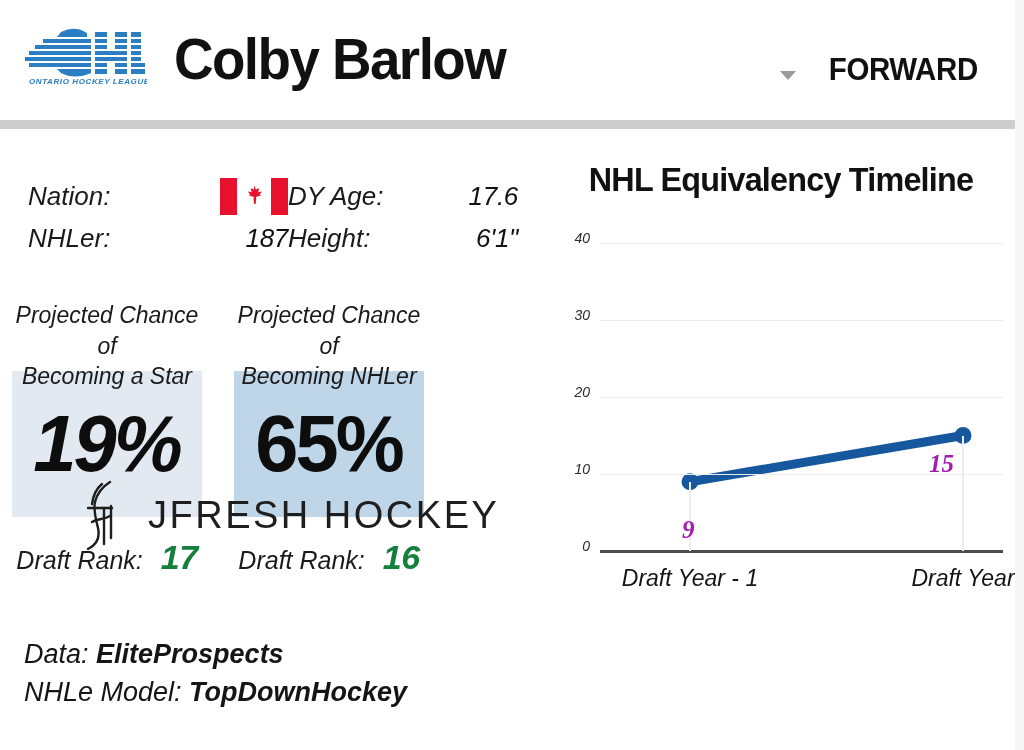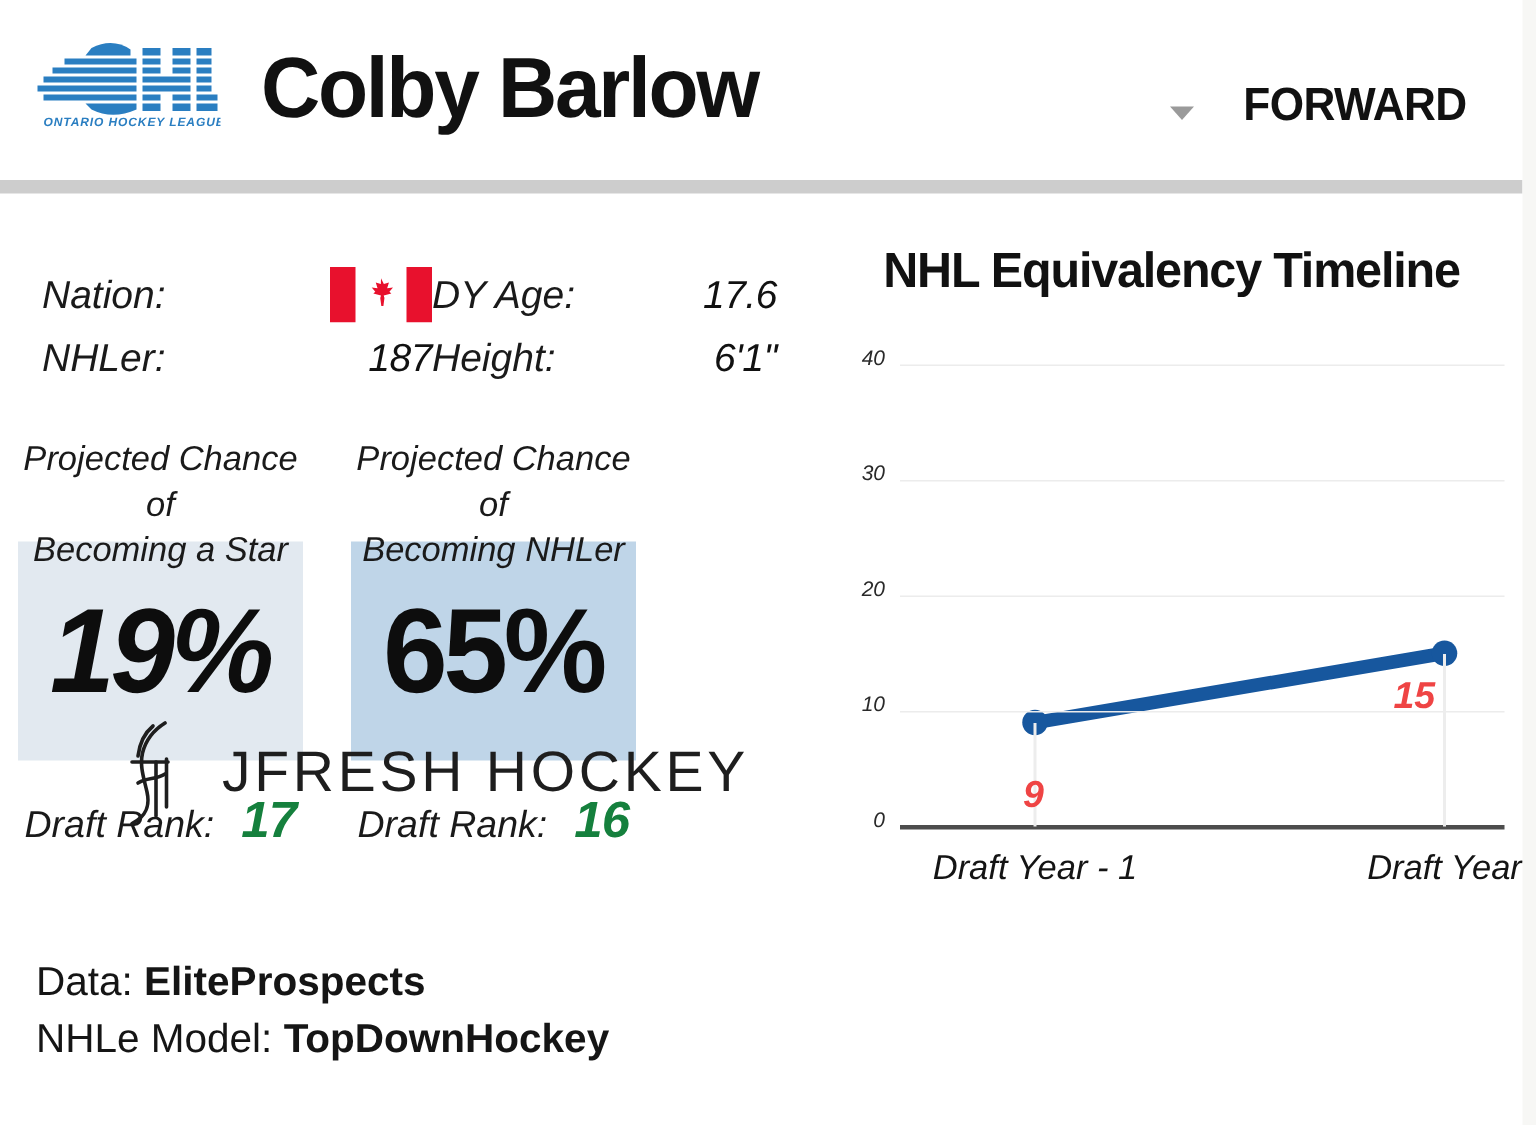--- a/index.html
+++ b/index.html
@@ -84,21 +84,21 @@
     font-family: "Liberation Sans Narrow", "Liberation Sans", sans-serif;
     letter-spacing: -0.3px;
   }
   .flag-cell { display: flex; justify-content: flex-end; }
   .flag {
     width: 68px; height: 37px;
     display: block;
   }
 
   .panels {
-    position: absolute; left: 12px; top: 133px;
+    position: absolute; left: 12px; top: 143px;
     width: 412px;
     display: flex; gap: 32px;
   }
   .panel { width: 240px; }
   .panel-title {
     font-size: 23px; font-style: italic; font-weight: 400;
     line-height: 1.33; text-align: center; color: #1a1a1a;
     font-family: "Liberation Sans Narrow", "Liberation Sans", sans-serif;
     height: 62px;
   }
@@ -120,21 +120,21 @@
     font-size: 25px; font-style: italic; color: #1a1a1a;
     font-family: "Liberation Sans Narrow", "Liberation Sans", sans-serif;
   }
   .rank-value {
     font-size: 34px; font-weight: 700; font-style: italic; color: #15803d;
     font-family: "Liberation Sans Narrow", "Liberation Sans", sans-serif;
     letter-spacing: -0.5px;
   }
 
   #sources {
-    position: absolute; left: 24px; top: 478px;
+    position: absolute; left: 24px; top: 478px; font-style: italic;
   }
   .source-line {
     font-size: 27px; color: #151515; line-height: 1.42;
     font-family: "Liberation Sans Narrow", "Liberation Sans", sans-serif;
     white-space: nowrap;
   }
   .source-line b { font-weight: 700; }
 
   
   #chart-area {
@@ -171,22 +171,22 @@
     position: absolute; width: 2px; background: #ededed;
   }
   #series-line {
     position: absolute; left: 0; top: 0;
     width: 475px; height: 470px;
     pointer-events: none;
   }
   .pt-label {
     position: absolute;
     font-size: 25px; font-weight: 700; font-style: italic;
-    color: #ef4444;
-    font-family: Liberation Sans, sans-serif;
+    color: #a21caf;
+    font-family: Liberation Serif, serif;
   }
   .xtick {
     position: absolute;
     font-size: 23px; font-style: italic; color: #141414;
     font-family: "Liberation Sans Narrow", "Liberation Sans", sans-serif;
     text-align: center; width: 200px;
   }
 
   
   #brand {

